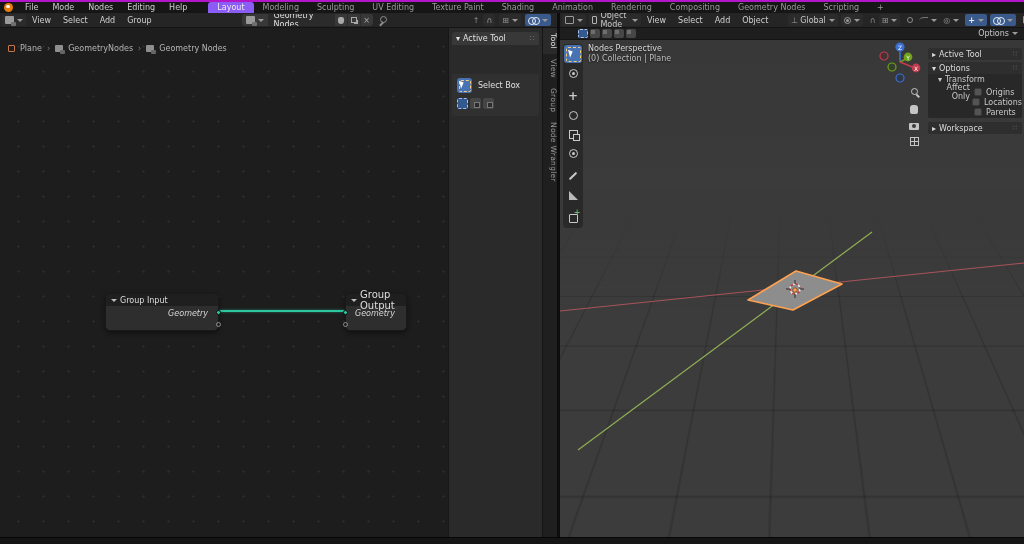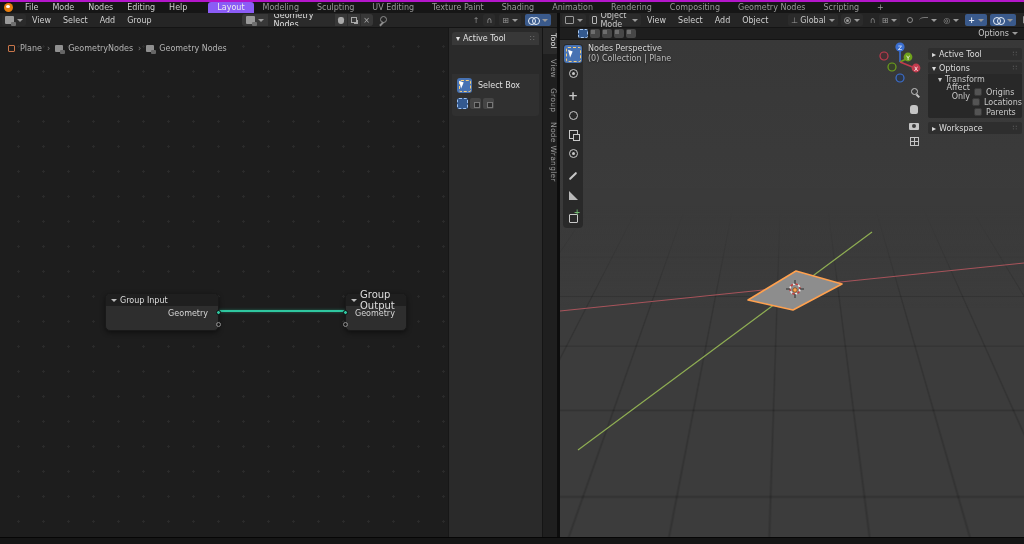--- a/index.html
+++ b/index.html
@@ -50,21 +50,21 @@
   .bc-sep { color:#7d7d7d; }
   .bc-objicon { width:7px; height:7px; border:1.5px solid #c9764a; border-radius:1px; }
   .bc-nticon { width:8px; height:7px; background:#8f8f8f; border-radius:1px; position:relative; }
   .bc-nticon:after { content:""; position:absolute; right:-2px; bottom:-2px; width:5px; height:4px; background:#666; border-radius:1px; }
 
   .bnode { position:absolute; border-radius:5px; background:#2e2e2e; box-shadow:0 2px 5px rgba(0,0,0,.45);
            border:1px solid #191919; }
   .bnode-h { height:12px; background:#1f1f1f; border-radius:4px 4px 0 0; display:flex; align-items:center;
              padding:0 5px; color:#dddddd; gap:3px; }
   .bnode-h .tri { width:0; height:0; border-left:3px solid transparent; border-right:3px solid transparent; border-top:3px solid #bbb; }
-  .sockrow { position:relative; height:14px; display:flex; align-items:center; color:#d6d6d6; }
+  .sockrow { position:relative; height:14px; display:flex; align-items:center; color:#d6d6d6;font-style:italic; }
   .sock { position:absolute; top:4px; width:5px; height:5px; border-radius:50%; border:1px solid #101010; }
   .sock.hollow { background:transparent !important; border:1px solid #8d8d8d; }
   .wire { position:absolute; height:2px; border-radius:1px; }
 
   .nsidebar { position:absolute; top:15px; left:448px; width:94px; bottom:0; background:#2a2a2a; border-left:1px solid #171717; }
   .npanel-h { position:absolute; left:3px; right:3px; height:13px; background:#383838; border-radius:3px 3px 0 0;
               display:flex; align-items:center; padding:0 4px; color:#e2e2e2; gap:3px; }
   .npanel-b { position:absolute; left:3px; right:3px; background:#303030; border-radius:0 0 3px 3px; }
   .tool-thumb { width:15px; height:15px; background:#4772b3; border-radius:3px; position:relative; }
   .cursor-glyph { position:absolute; left:3px; top:2px; width:7px; height:9px; }

